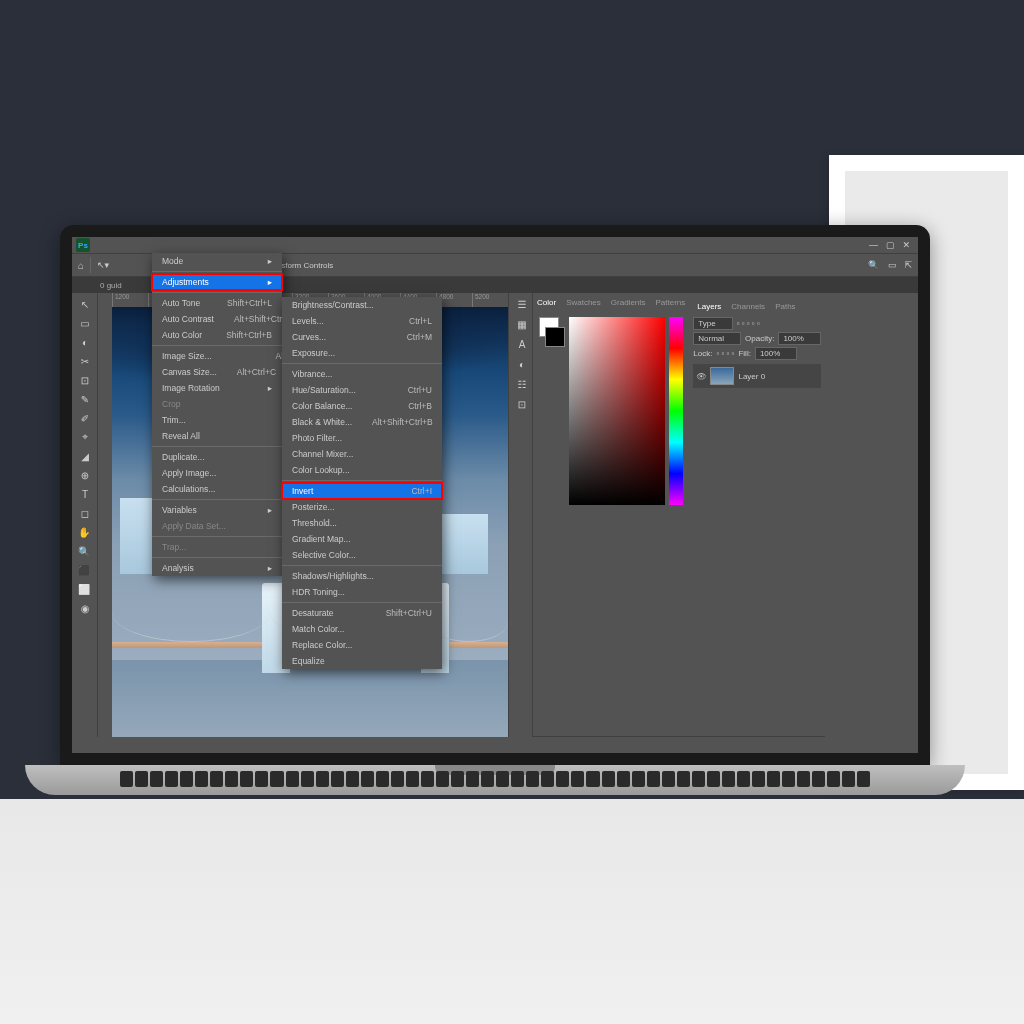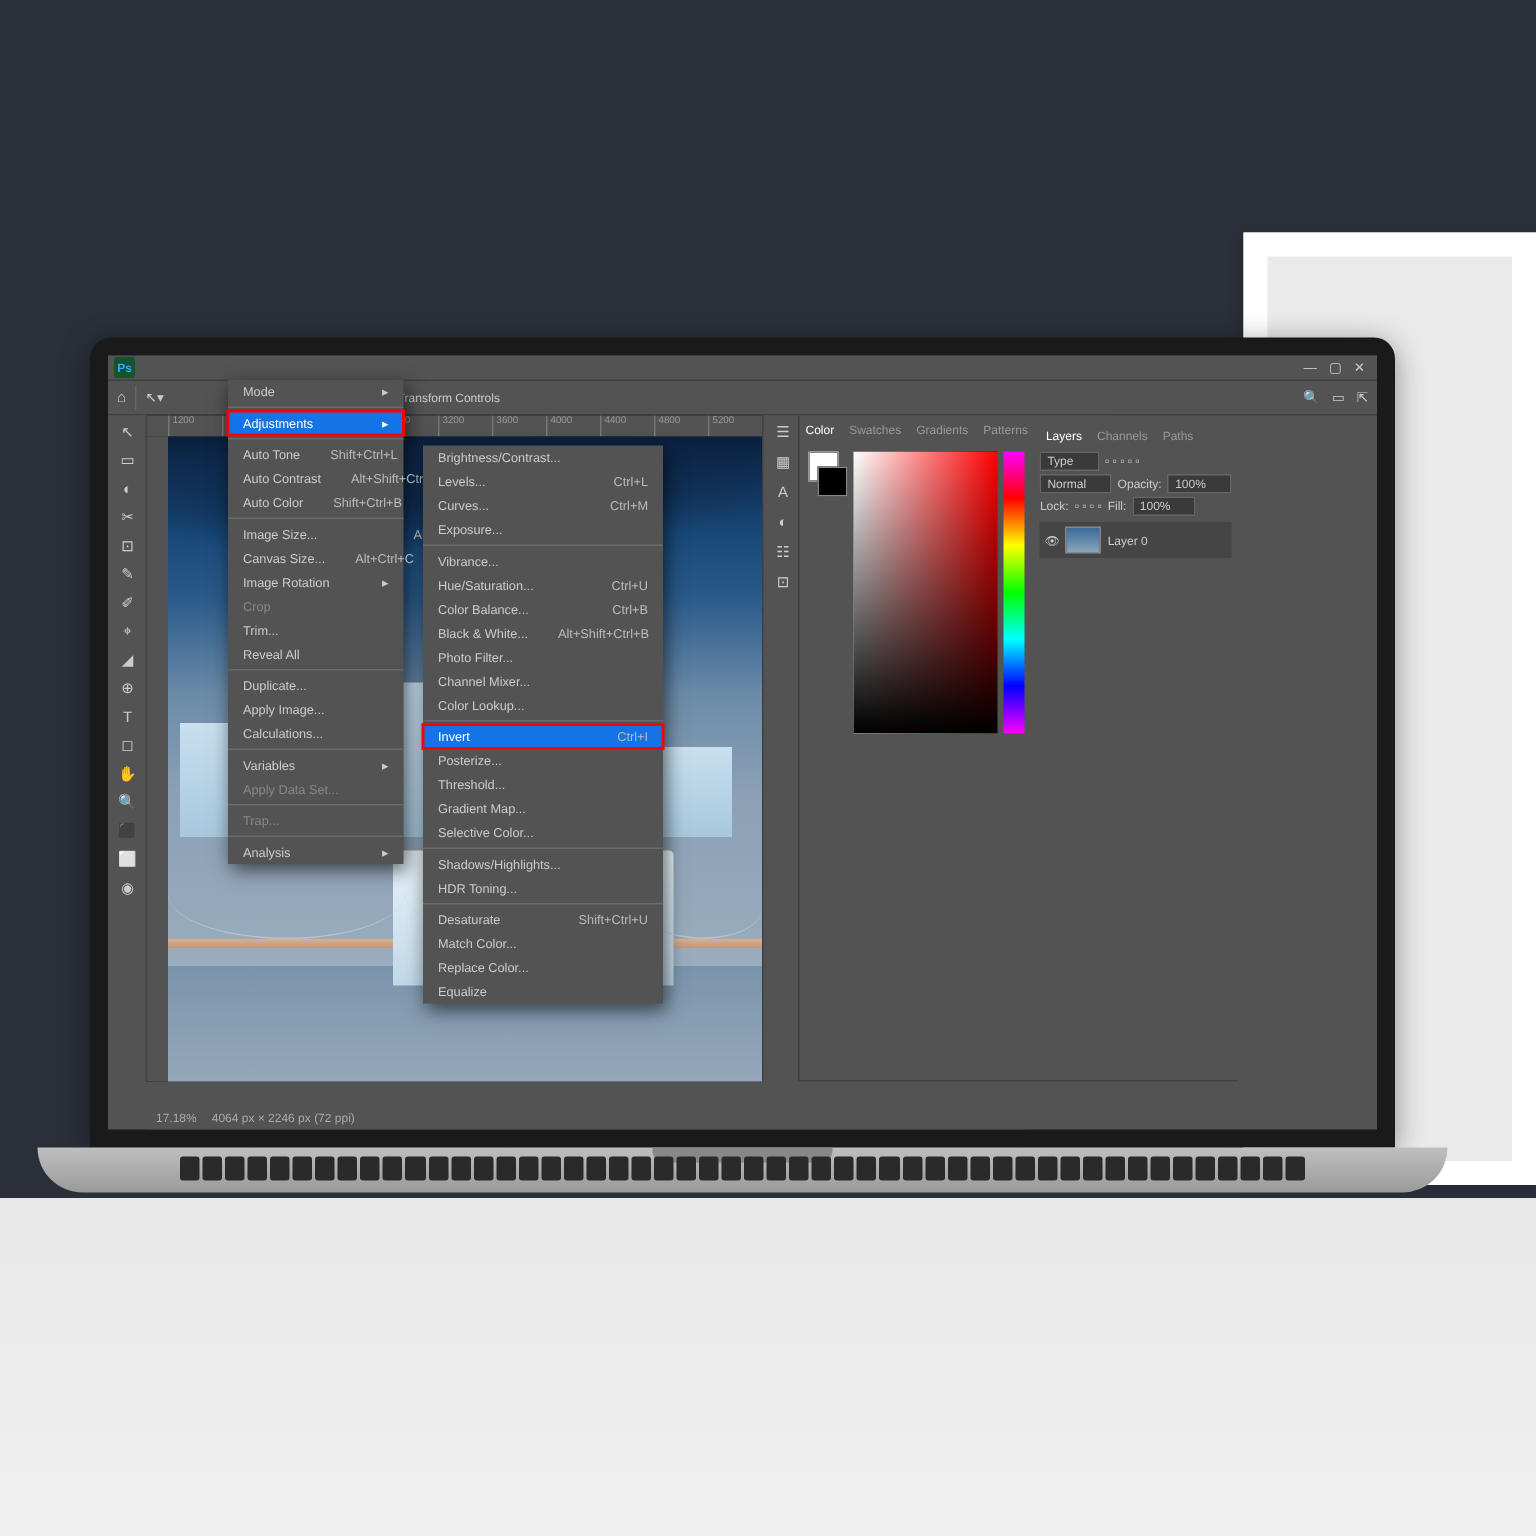--- a/index.html
+++ b/index.html
@@ -54,21 +54,21 @@
 .layer-row{display:flex;align-items:center;gap:4px;padding:3px;background:#454545;margin-top:4px}
 .layer-thumb{width:24px;height:18px;background:linear-gradient(#3a6a9a,#8aa5bb);border:1px solid #888}
 .ctrl-row{display:flex;gap:4px;align-items:center;margin:2px 0}
 .sel{background:#3a3a3a;border:1px solid #666;padding:1px 16px 1px 4px;font-size:8px;color:#ccc}
 .dropdown{position:absolute;background:#535353;box-shadow:2px 4px 12px rgba(0,0,0,.6);z-index:100;font-size:8.5px}
 .dd-item{padding:3px 10px;display:flex;justify-content:space-between;gap:20px;cursor:pointer;white-space:nowrap}
 .dd-item.hl{background:#1473e6;color:#fff;outline:2px solid red;outline-offset:-1px}
 .dd-item.disabled{color:#888}
 .dd-item.arrow::after{content:'▸';margin-left:auto}
 .dd-sep{height:1px;background:#6a6a6a;margin:2px 0}
-.dd1{left:80px;top:16px;width:117px}
+.dd1{left:80px;top:16px;width:130px}
 .dd2{left:210px;top:60px;width:160px}
 .statusbar{position:absolute;bottom:0;left:26px;right:234px;height:16px;background:#535353;display:flex;align-items:center;padding:0 6px;font-size:8px;color:#aaa;gap:10px}
 .opt-icons{display:flex;gap:8px;margin-left:auto;font-size:9px}
 </style>
 </head>
 <body>
 
 <div class="frame"></div>
 
 <div class="laptop">
@@ -89,20 +89,23 @@
     <span class="sep"></span>
     <span>↖▾</span>
     <span style="margin-left:150px;font-size:8px">Transform Controls</span>
     <div class="opt-icons">
      <span>🔍</span>
      <span>▭</span>
      <span>⇱</span>
     </div>
    </div>
 
+   <div class="tabbar">
+    <span>0 guid</span>
+   </div>
 
    <div class="main-area">
     <div class="toolbar" id="toolbar">
             <div class="tool">↖</div>
             <div class="tool">▭</div>
             <div class="tool">◐</div>
             <div class="tool">✂</div>
             <div class="tool">⊡</div>
             <div class="tool">✎</div>
             <div class="tool">✐</div>
@@ -204,24 +207,20 @@
        <div class="layer-row">
         <span>👁</span>
         <div class="layer-thumb"></div>
         <span>Layer 0</span>
        </div>
       </div>
      </div>
     </div>
    </div>
 
-   <div class="statusbar">
-    <span>17.18%</span>
-    <span>4064 px × 2246 px (72 ppi)</span>
-   </div>
 
    <div class="dropdown dd1" id="dd1">
           <div class="dd-item arrow">
             <span>Mode</span>
           </div>
           <div class="dd-sep"></div>
           <div class="dd-item hl arrow">
             <span>Adjustments</span>
           </div>
           <div class="dd-sep"></div>

